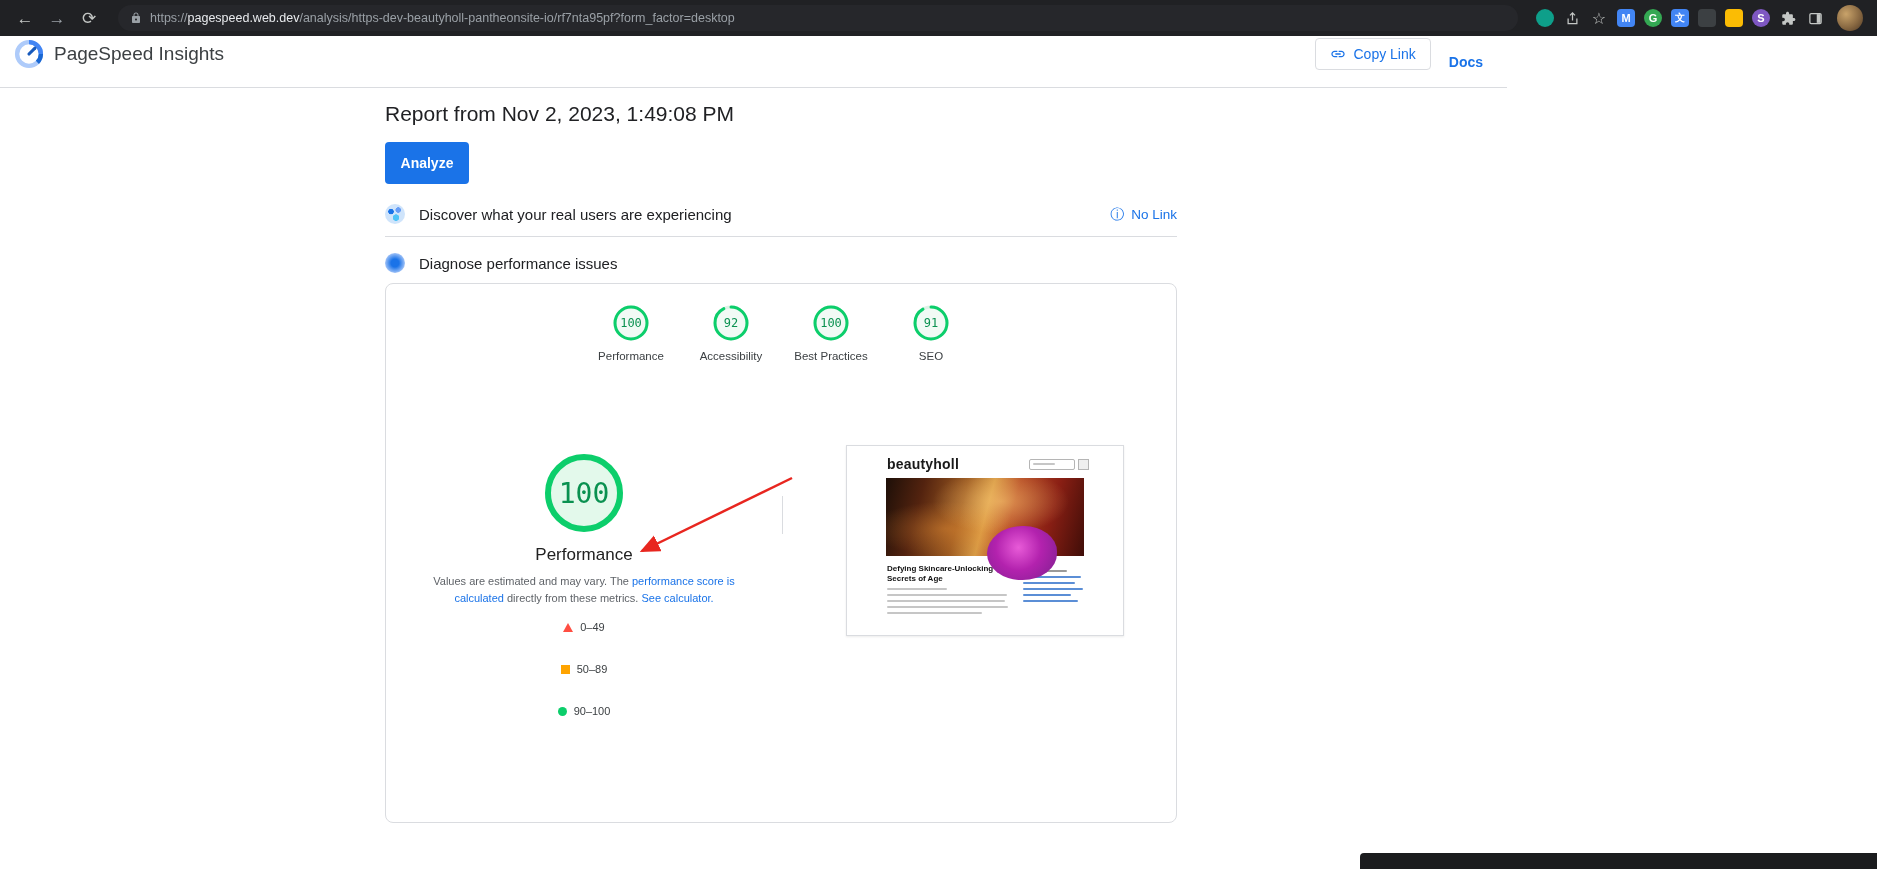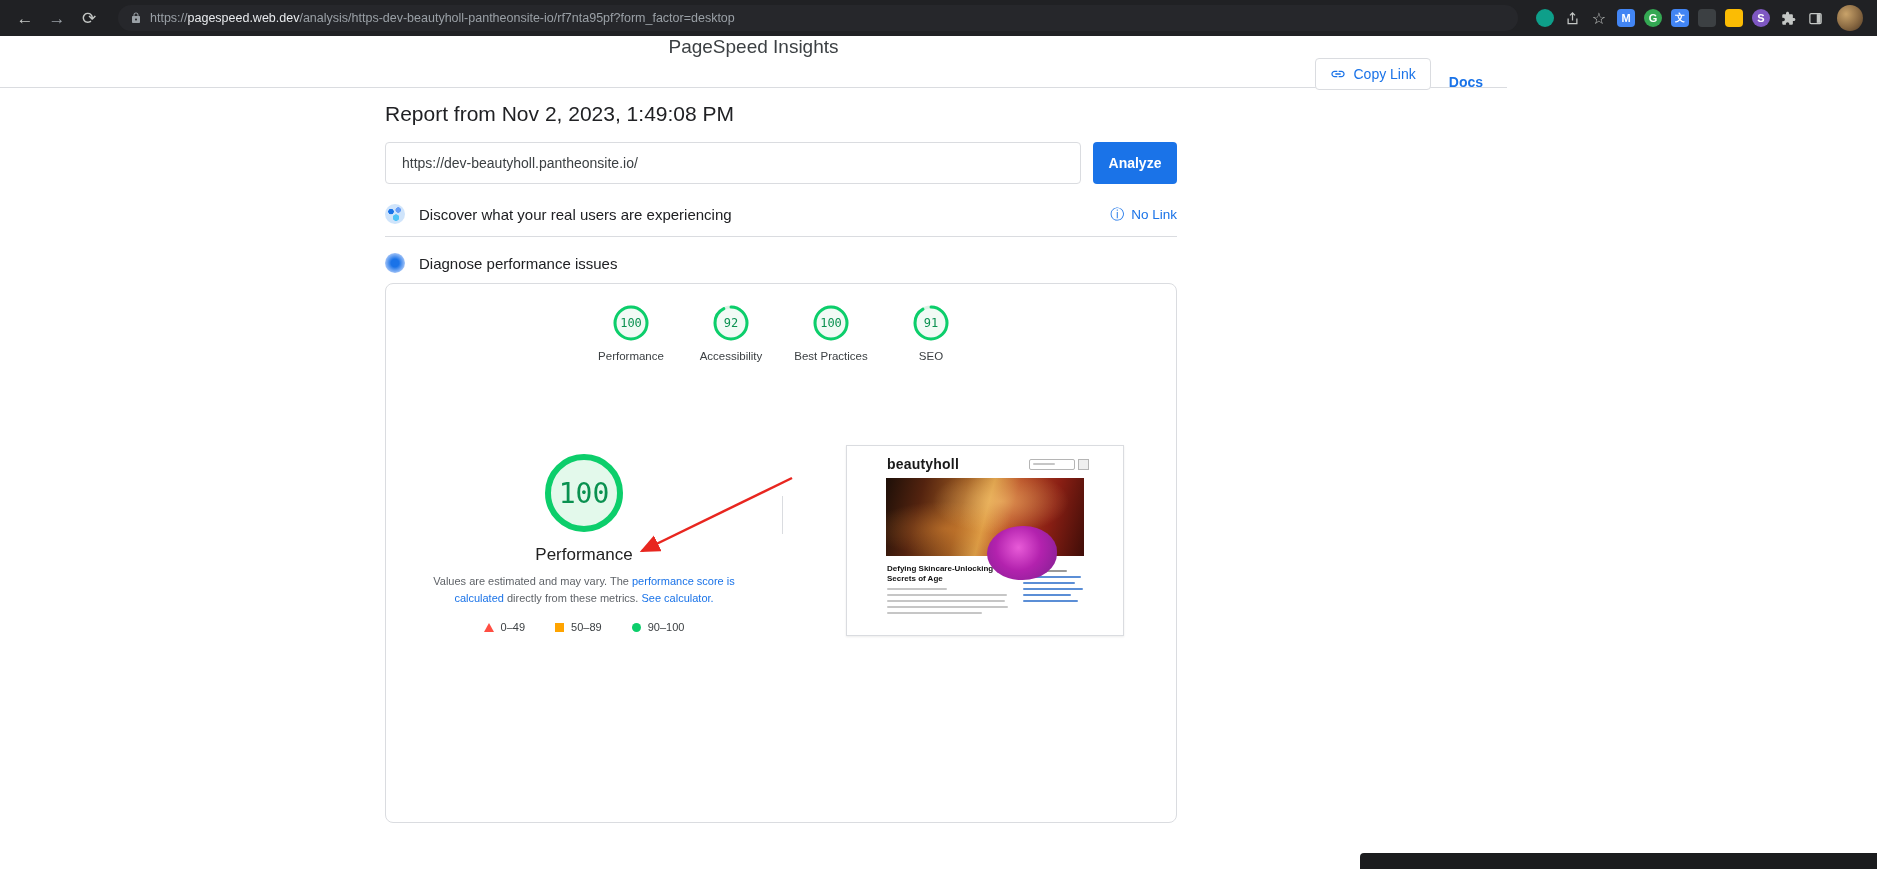--- a/index.html
+++ b/index.html
@@ -28,21 +28,21 @@
   .ext-ic{ width:18px; height:18px; display:flex; align-items:center; justify-content:center;
            font-size:11px; font-weight:bold; color:#fff; border-radius:4px; cursor:pointer; }
   .ic-circle{ border-radius:50%; }
   .glyph-ic{ color:#c4c7c5; font-size:16px; font-weight:normal; background:none; }
   .avatar{ width:26px; height:26px; border-radius:50%;
            background: radial-gradient(circle at 35% 35%, #c9a36a 0%, #8a6a43 55%, #4e3824 100%);
            margin-left:4px; cursor:pointer; }
   
   .psi-header{
     position:absolute; top:36px; left:0; width:1507px; height:52px; background:#fff;
-    border-bottom:1px solid #dadce0; display:flex; align-items:center; padding:0 24px 16px 14px; z-index:30;flex-direction:column;
+    border-bottom:1px solid #dadce0; display:flex; align-items:center; padding:0 24px 16px 14px; z-index:30;
   }
   .psi-title{ font-size:19px; color:#3c4043; margin-left:10px; }
   .header-actions{ margin-left:auto; display:flex; align-items:flex-end; gap:18px; }
   .copy-link{
     display:flex; align-items:center; gap:8px; background:#fff; border:1px solid #dadce0;
     color:#1a73e8; font-size:14px; font-family:inherit; padding:7px 14px; border-radius:4px; cursor:pointer;
   }
   .docs{ color:#1a73e8; font-size:14px; text-decoration:none; cursor:pointer;font-weight:bold; }
   
   .content{ position:absolute; left:385px; top:88px; width:792px; }
@@ -93,21 +93,21 @@
   .score-label{ margin-top:8px; font-size:11.5px; color:#3c4043; text-align:center; }
   .big-col{ position:absolute; top:169px; left:0; width:396px; display:flex; flex-direction:column; align-items:center; }
   .big-gauge{ position:relative; width:80px; height:80px; }
   .big-score{
     position:absolute; inset:0; display:flex; align-items:center; justify-content:center;
     font-family:"DejaVu Sans Mono", monospace; font-size:28px; color:#0a9150;
   }
   .big-label{ margin-top:12px; font-size:17px; color:#212121; }
   .gauge-note{ margin-top:8px; width:345px; text-align:center; font-size:11px; line-height:17px; color:#5f6368; }
   .note-link{ color:#1a73e8; cursor:pointer; }
-  .legend-row{ margin-top:14px; display:flex; gap:30px; align-items:center; }
+  .legend-row{ margin-top:14px; display:flex; gap:30px; align-items:center;flex-direction:column; }
   .legend-item{ display:flex; align-items:center; gap:7px; font-size:11px; color:#3c4043; }
   .lg-tri{ width:0; height:0; border-left:5px solid transparent; border-right:5px solid transparent; border-bottom:9px solid #ff4e42; }
   .lg-sq{ width:9px; height:9px; background:#ffa400; }
   .lg-dot{ width:9px; height:9px; border-radius:50%; background:#0cce6b; }
   .v-divider{ position:absolute; left:396px; top:212px; width:1px; height:38px; background:#dadce0; }
   
   .thumb{
     position:absolute; left:460px; top:161px; width:278px; height:191px;
     border:1px solid #dadce0; background:#fff; box-shadow:0 1px 2px rgba(0,0,0,.08); overflow:hidden;
   }
@@ -202,21 +202,20 @@
       <span>Copy Link</span>
     </button>
     <a class="docs">Docs</a>
   </div>
 </header>
 
 <main class="content">
   <h1 class="report-heading">Report from Nov 2, 2023, 1:49:08 PM</h1>
 
   <div class="url-row">
-    <input class="url-input" type="text" value="https://dev-beautyholl.pantheonsite.io/" style="">
     <button class="analyze-btn">Analyze</button>
   </div>
 
 
   <div class="section-row">
     <span class="blob-icon field-blob"></span>
     <span class="section-label">Discover what your real users are experiencing</span>
     <span class="no-data">
       <span class="info-glyph">ⓘ</span>
       <span>No Link</span>

